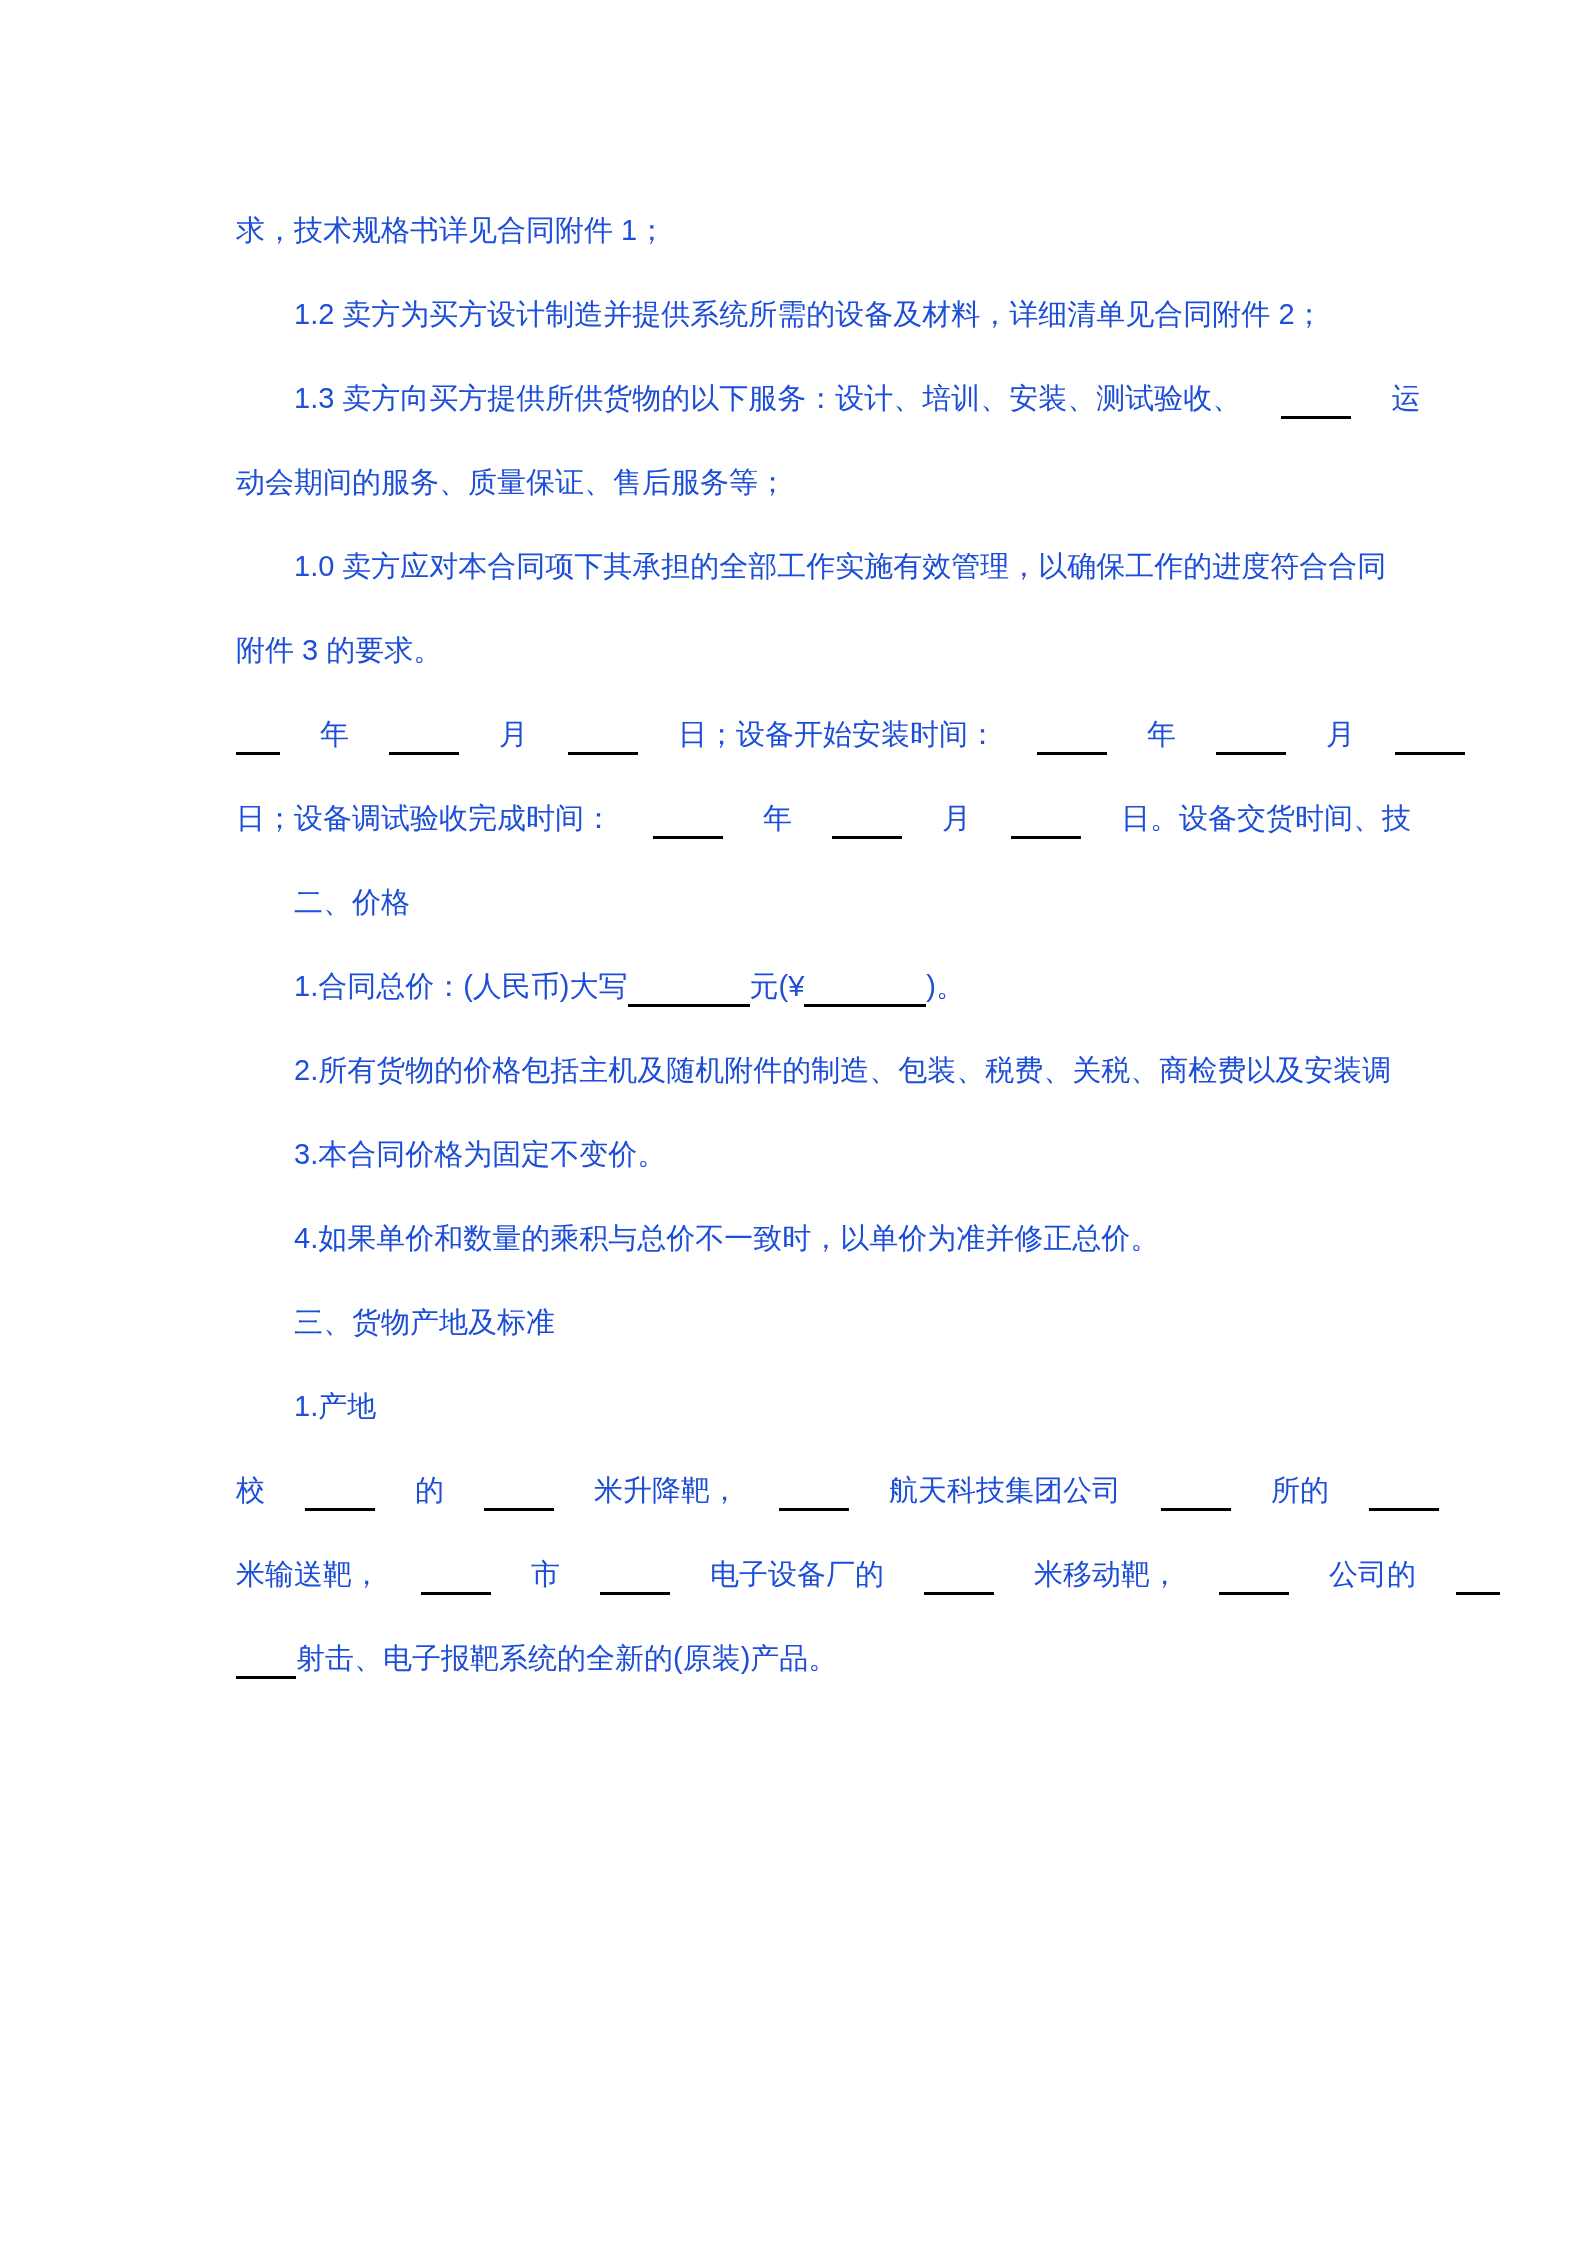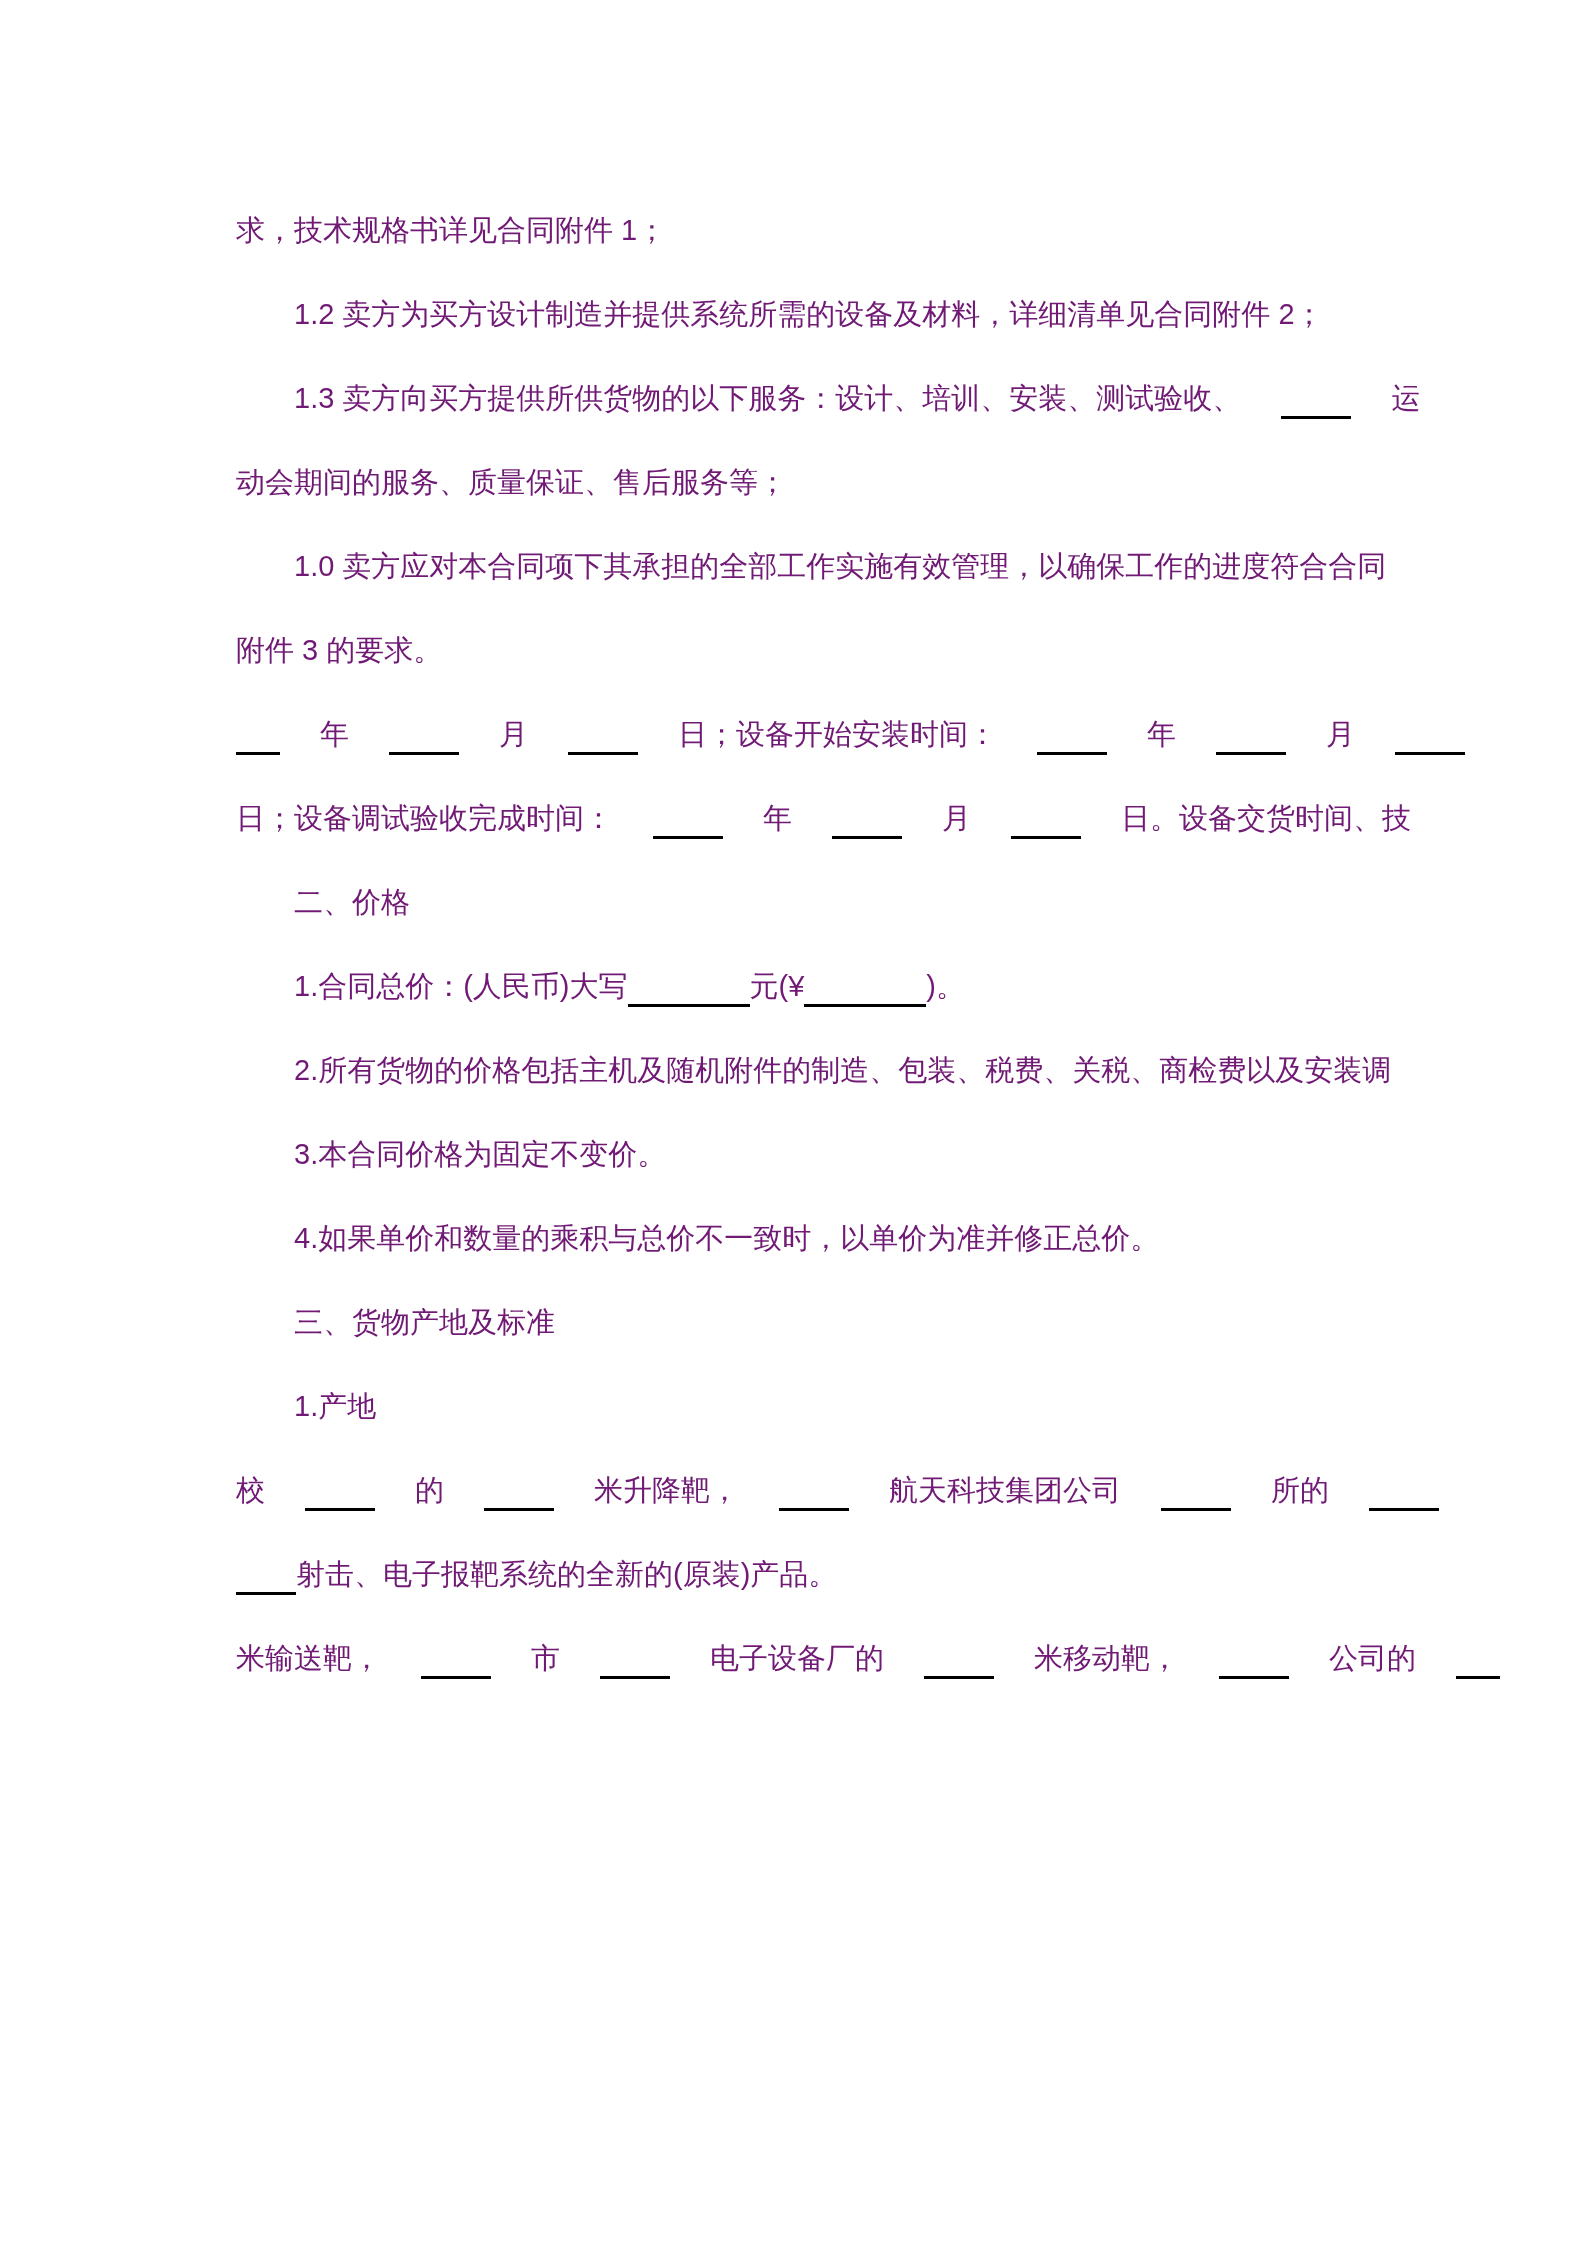--- a/index.html
+++ b/index.html
@@ -15,21 +15,21 @@
     background: #ffffff;
     overflow: hidden;
     font-family: "Liberation Sans", "DejaVu Sans", sans-serif;
   }
   .content {
     position: absolute;
     left: 236px;
     top: 188px;
     width: 1116px;
     font-size: 29px;
-    color: #701a75;
+    color: #1d4ed8;
     font-weight: 500;
   }
   .line {
     height: 84px;
     line-height: 84px;
     white-space: nowrap;
   }
   .line.justify {
     display: flex;
     justify-content: space-between;
@@ -105,27 +105,27 @@
         <span class="blank"></span>
         <span class="run">的</span>
         <span class="blank"></span>
         <span class="run">米升降靶，</span>
         <span class="blank"></span>
         <span class="run">航天科技集团公司</span>
         <span class="blank"></span>
         <span class="run">所的</span>
         <span class="blank"></span>
       </div>
-      <div class="line"><span class="blank short"></span><span class="run">射击、电子报靶系统的全新的(原装)产品。</span></div>
       <div class="line justify">
         <span class="run">米输送靶，</span>
         <span class="blank"></span>
         <span class="run">市</span>
         <span class="blank"></span>
         <span class="run">电子设备厂的</span>
         <span class="blank"></span>
         <span class="run">米移动靶，</span>
         <span class="blank"></span>
         <span class="run">公司的</span>
         <span class="blank short"></span>
       </div>
+      <div class="line"><span class="blank short"></span><span class="run">射击、电子报靶系统的全新的(原装)产品。</span></div>
     </div>
 </div>
 
 </body></html>

